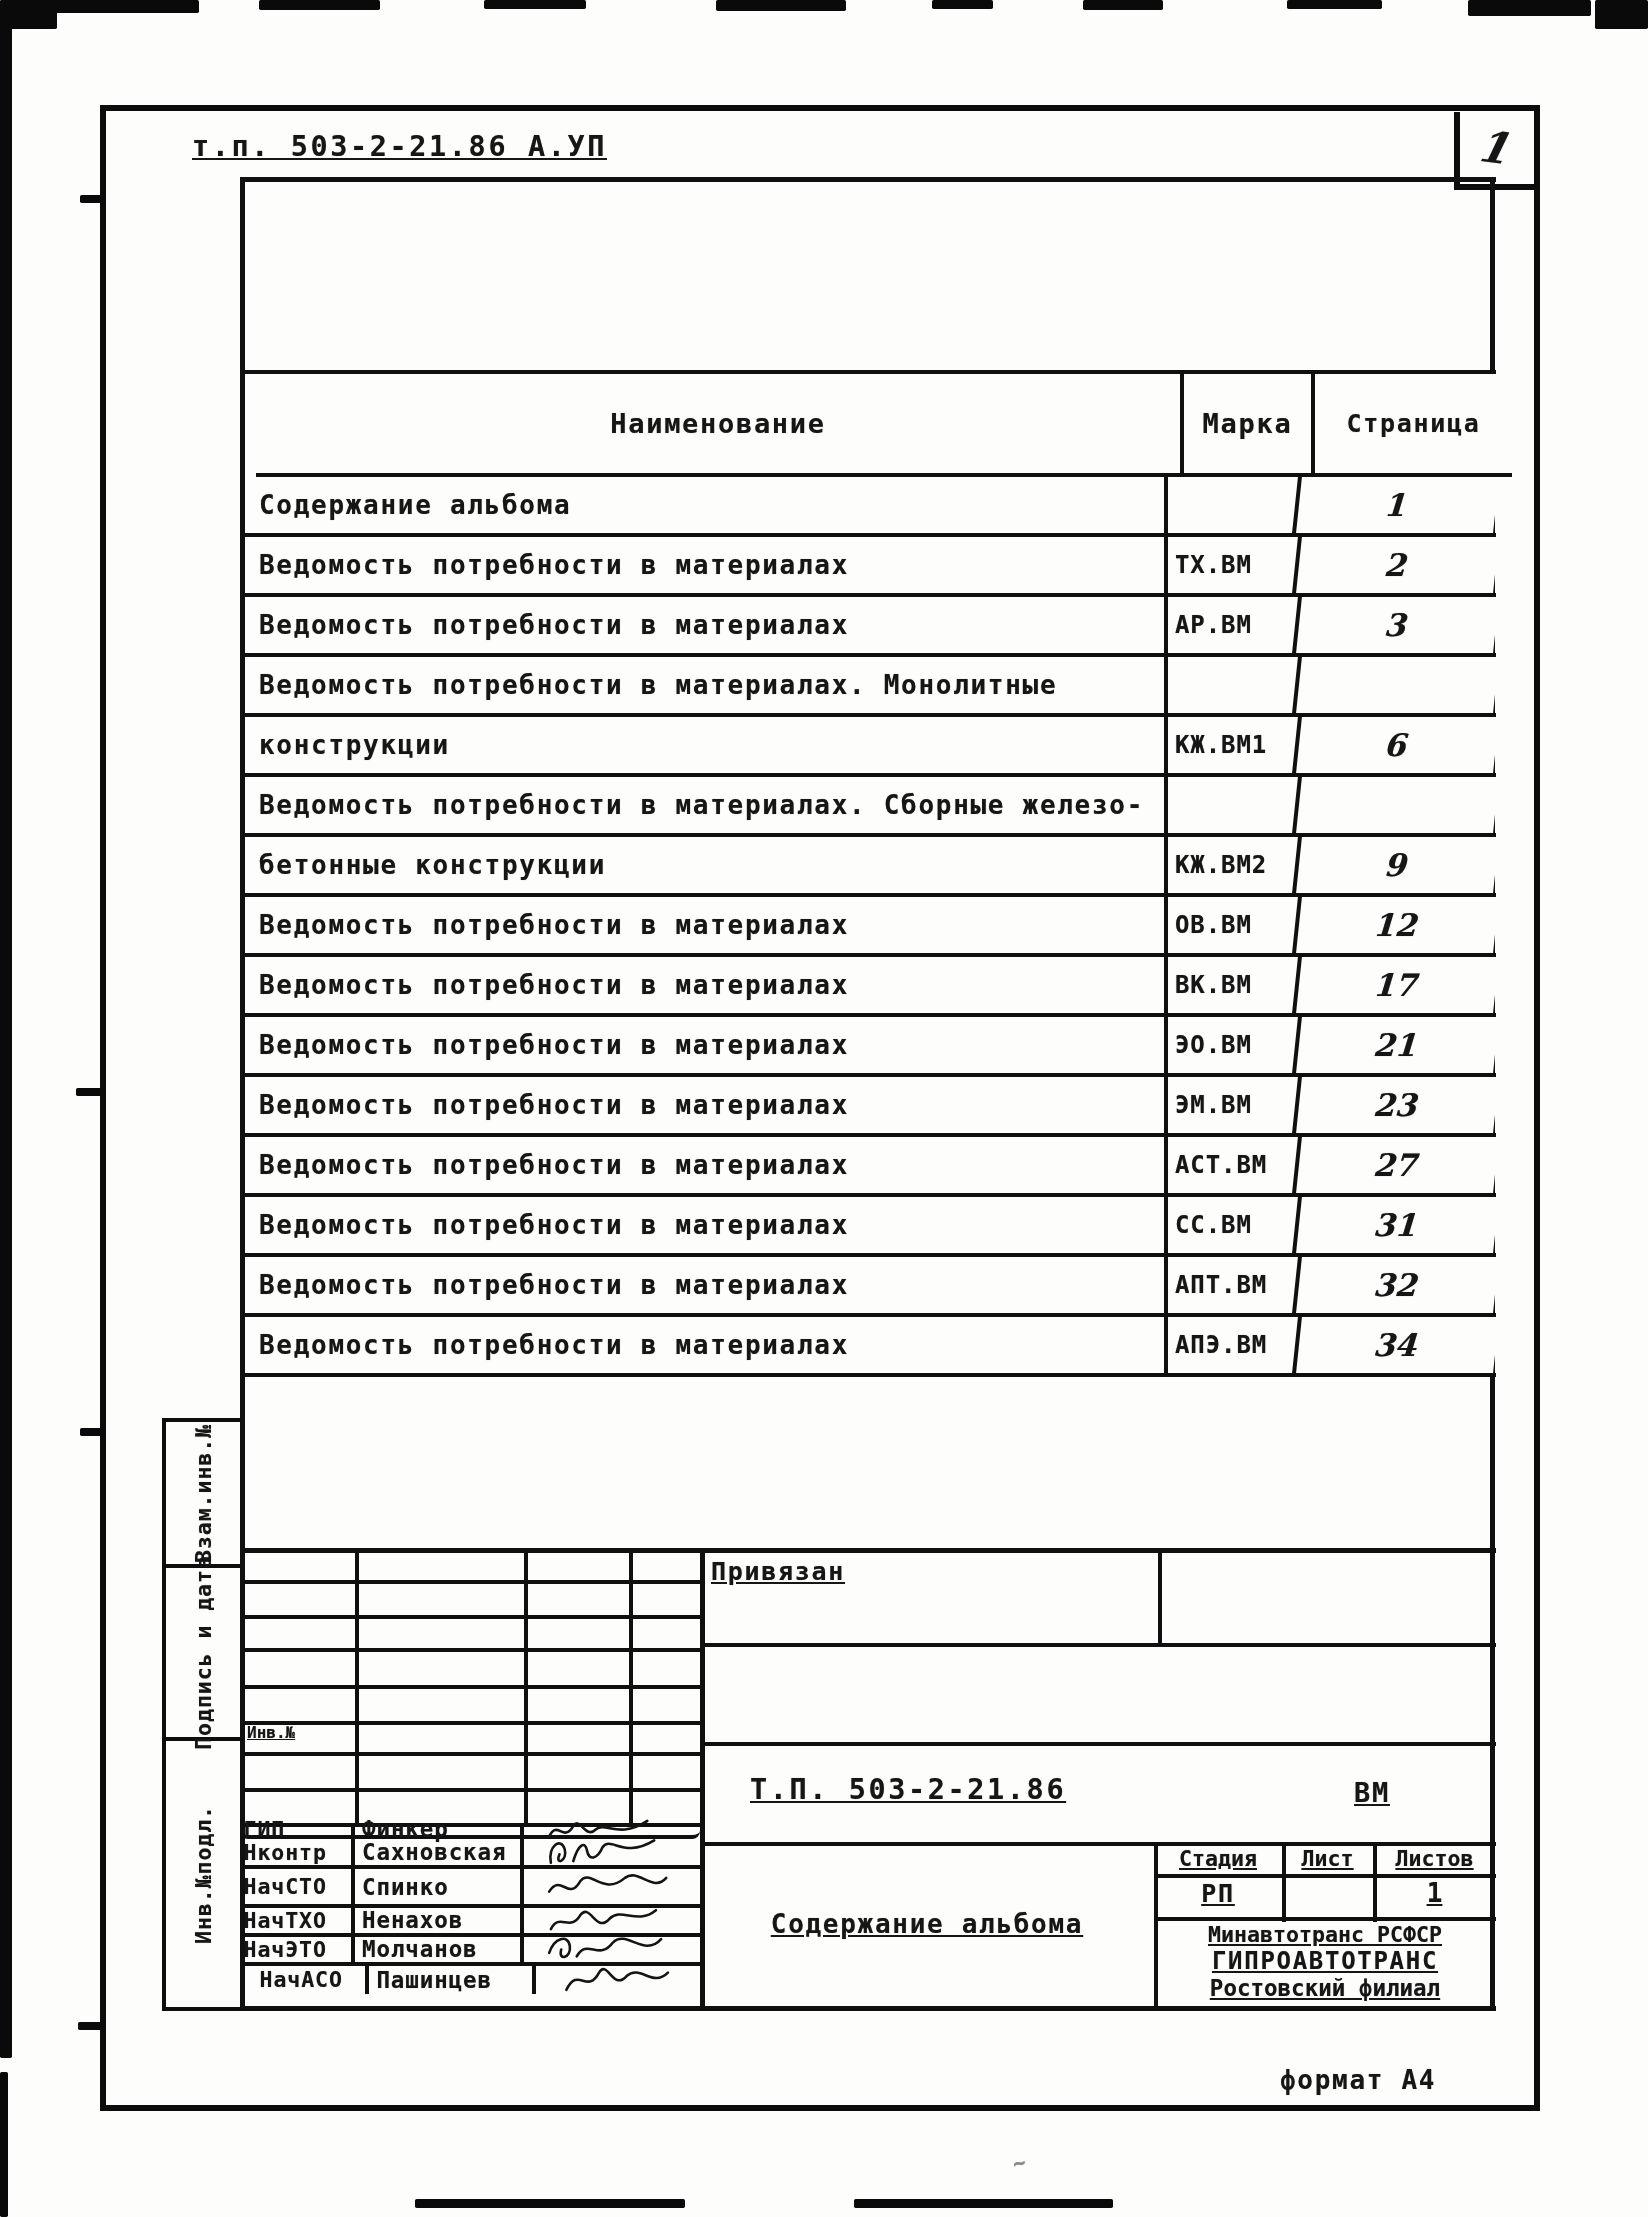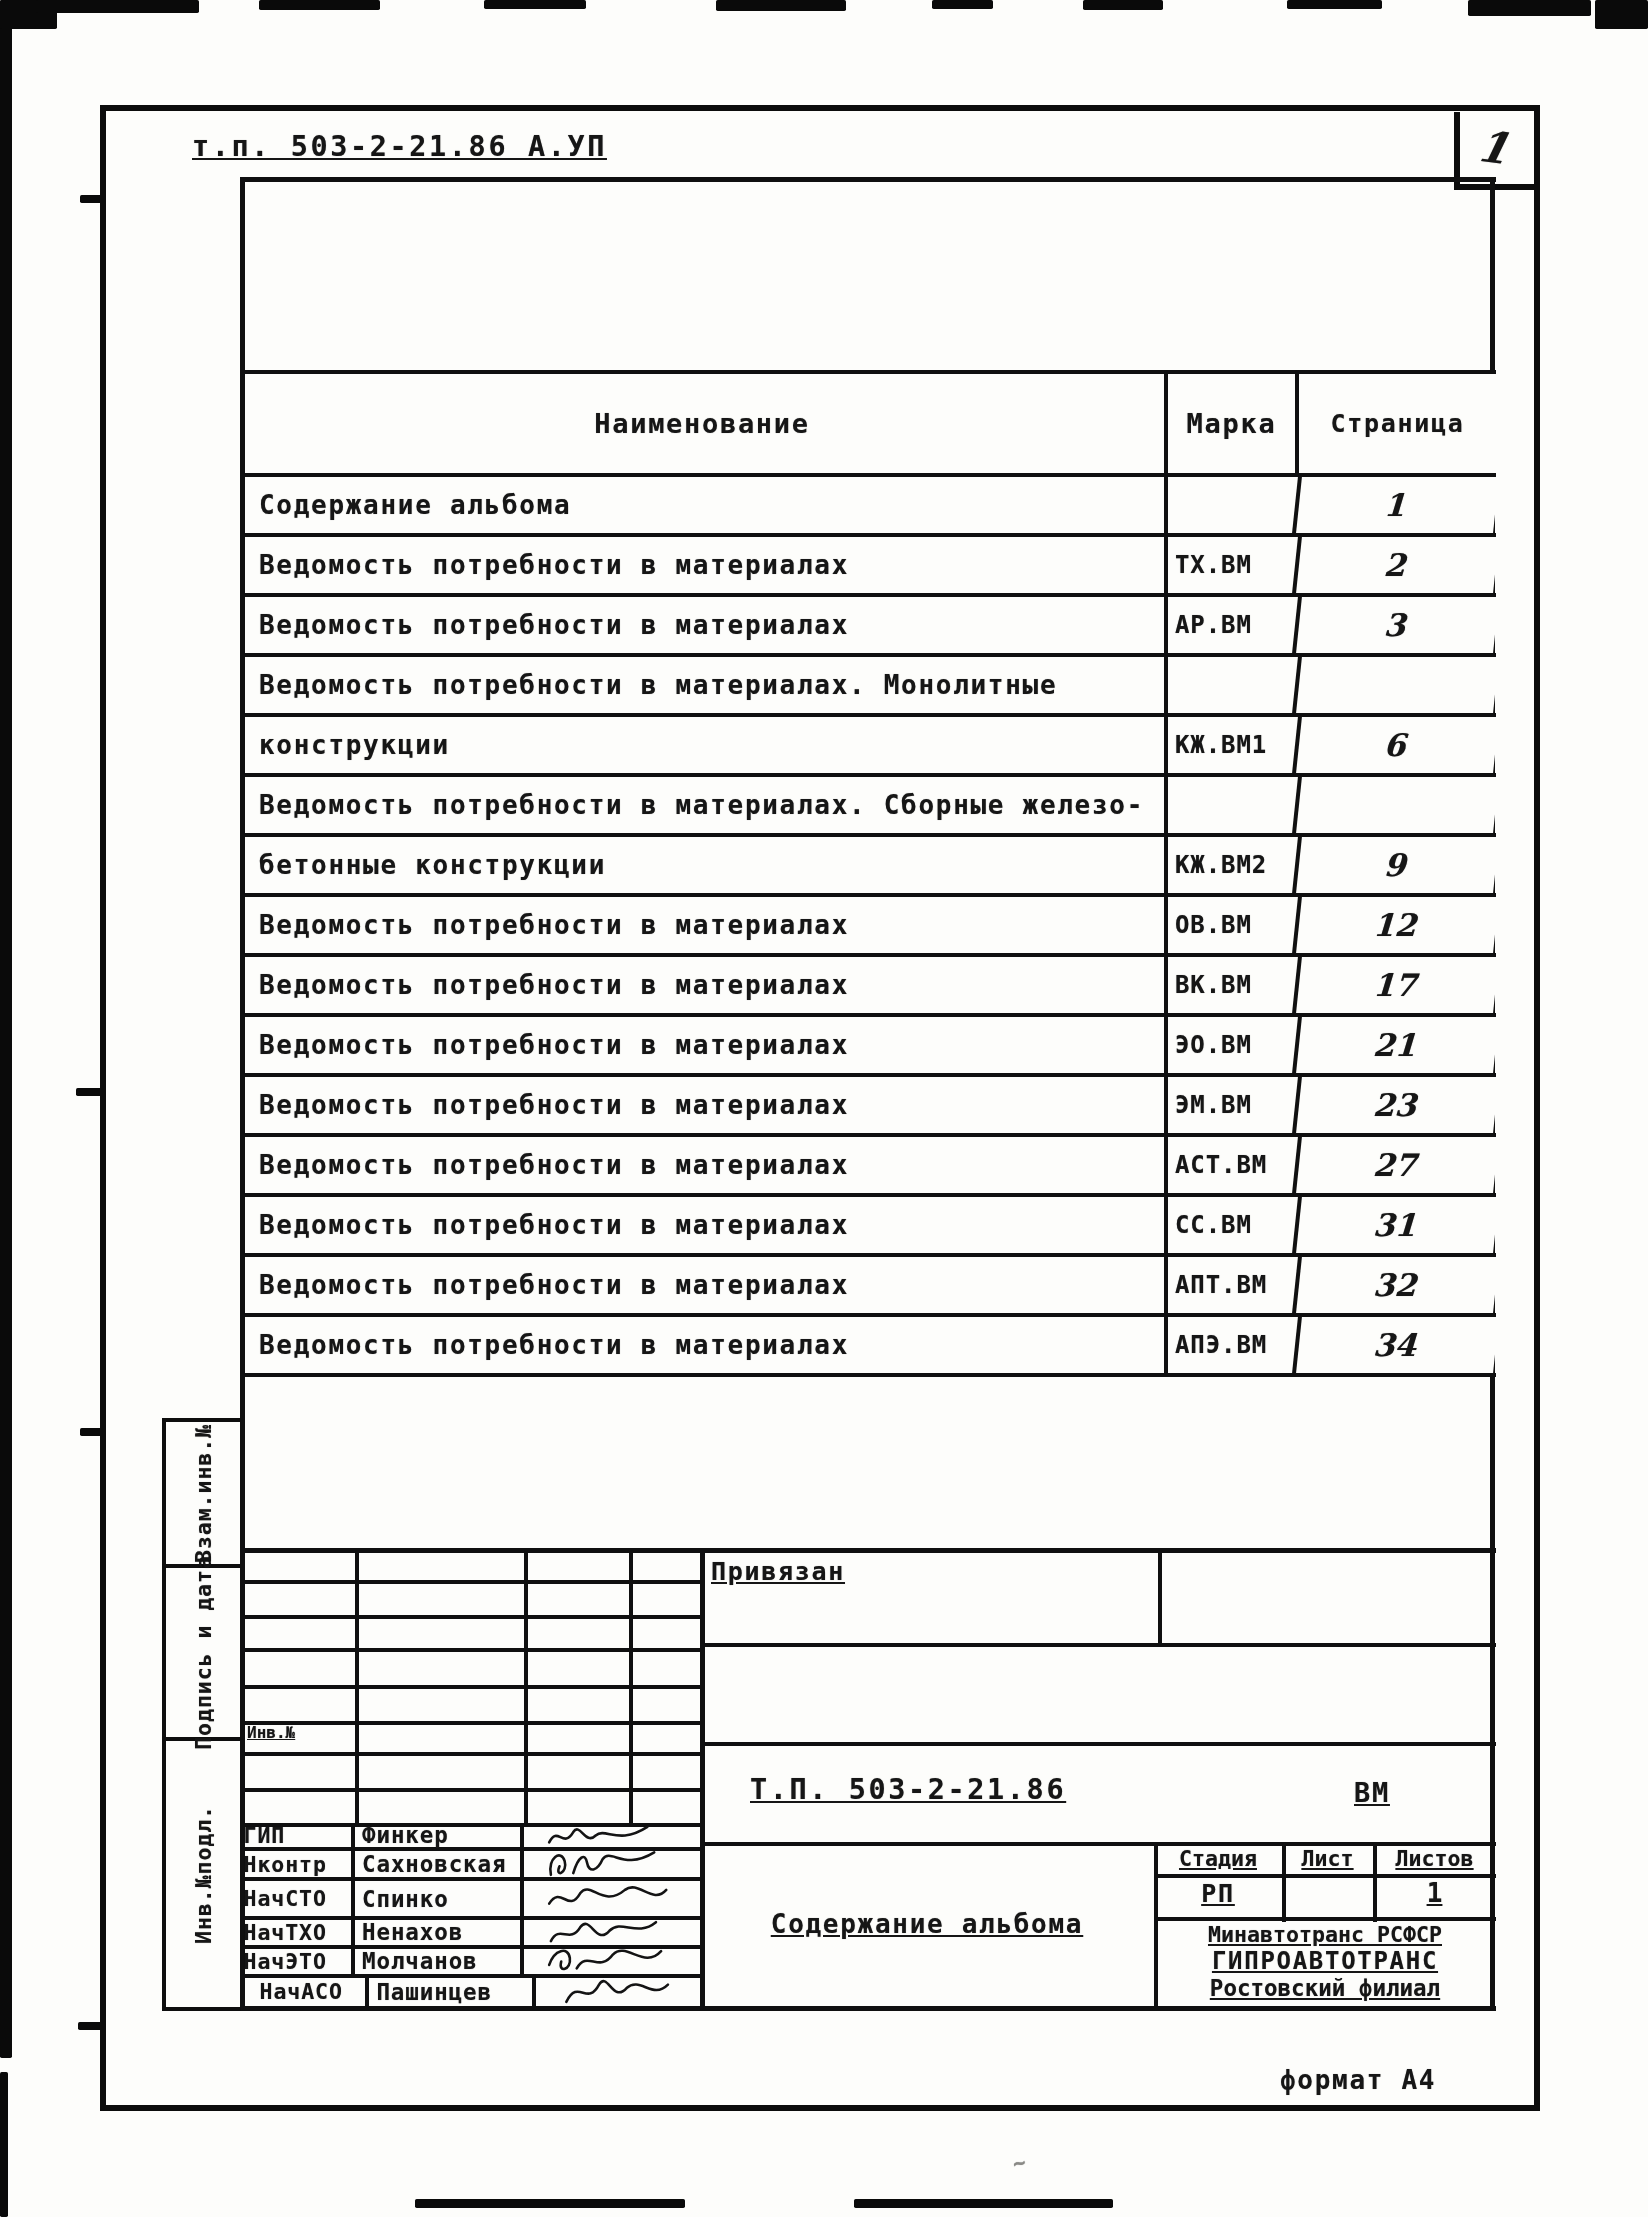--- a/index.html
+++ b/index.html
@@ -22,21 +22,21 @@
     display:flex; align-items:center; justify-content:center;}
   .pagenum-box span{font-size:43px; transform:rotate(7deg) skewX(-8deg);}
   .header-code{position:absolute; left:192px; top:130px; font-size:28.5px; letter-spacing:2.6px;}
   
   .frame{position:absolute; left:240px; top:177px; width:1256px; height:1834px;}
   
   .toc{position:absolute; left:0; top:193px; width:1256px; box-sizing:border-box;
     border-top:4.3px solid #101010;}
   .trow{display:flex; width:1256px; height:60px; box-sizing:border-box;
     border-bottom:4.3px solid #101010; align-items:center;}
-  .trow.head{height:103px;}
+  .trow.head{height:103px;margin-left:16px;}
   .tc{height:100%; box-sizing:border-box; display:flex; align-items:center; overflow:visible;}
   .tc.name{width:924px; padding-left:19px; font-size:26px; letter-spacing:1.7px;}
   .tc.mark{width:131px; border-left:4.3px solid #101010; padding-left:7px; font-size:24px; letter-spacing:0.9px;}
   .tc.page{width:201px; border-left:4.3px solid #101010; justify-content:center; font-size:31px;}
   .trow.head .tc{justify-content:center; padding-left:0; font-size:27px; letter-spacing:1.7px;}
   
   .cellcenter{display:flex; align-items:center; justify-content:center; text-align:center;}
   
   .sigrows{position:absolute; left:0; top:1646px; width:460px; height:183px;}
   .sigrow{display:flex; width:460px; box-sizing:border-box; border-bottom:4.3px solid #101010;}
@@ -223,21 +223,21 @@
     <div class="abs mono cellcenter" style="left:1042px; top:1697px; width:91px; height:38px; font-size:25px;"></div>
     <div class="abs mono cellcenter" style="left:1133px; top:1697px; width:123px; height:38px; font-size:26px;">1</div>
 
     <div class="abs" style="left:914px; top:1740px; width:342px; height:89px; display:flex; flex-direction:column; align-items:center; justify-content:center;">
       <div class="mono" style="font-size:21.6px;">Минавтотранс РСФСР</div>
       <div class="mono" style="font-size:24px; letter-spacing:1.7px;">ГИПРОАВТОТРАНС</div>
       <div class="mono" style="font-size:22.5px;">Ростовский филиал</div>
     </div>
 
     <div class="sigrows mono" id="sigrows">
-        <div class="sigrow" style="height: 28px;">
+        <div class="sigrow" style="height: 16px; border-radius: 14px;">
           <div class="sc role">ГИП</div>
           <div class="sc nm">Финкер</div>
           <div class="sc sg">
             <svg width="164" height="31" viewBox="0 0 140 36">
               <path d="M4,26 C14,6 20,34 32,14 C40,2 46,30 58,18 C70,8 84,30 118,8" fill="none" stroke="#141414" stroke-width="3" stroke-linecap="round"></path>
             </svg>
           </div>
         </div>
         <div class="sigrow" style="height: 30px;">
           <div class="sc role">Нконтр</div>

